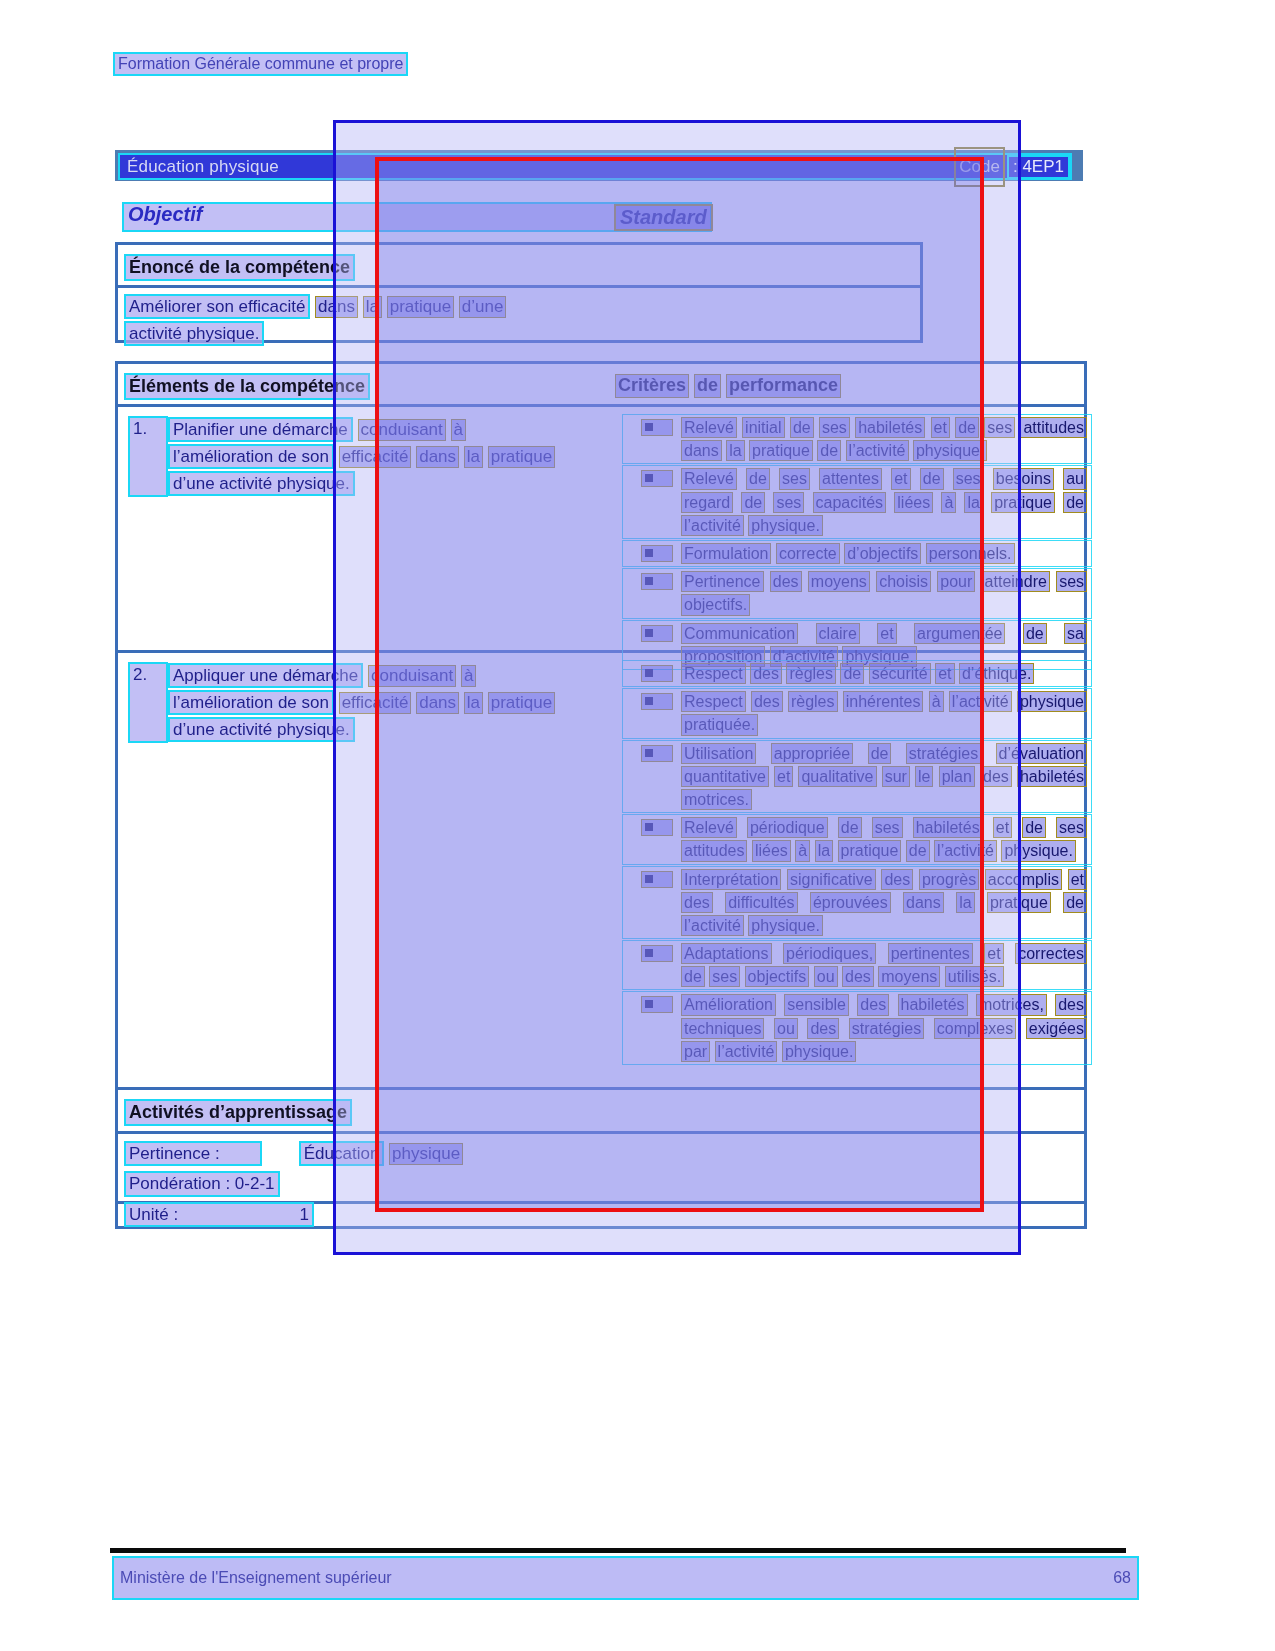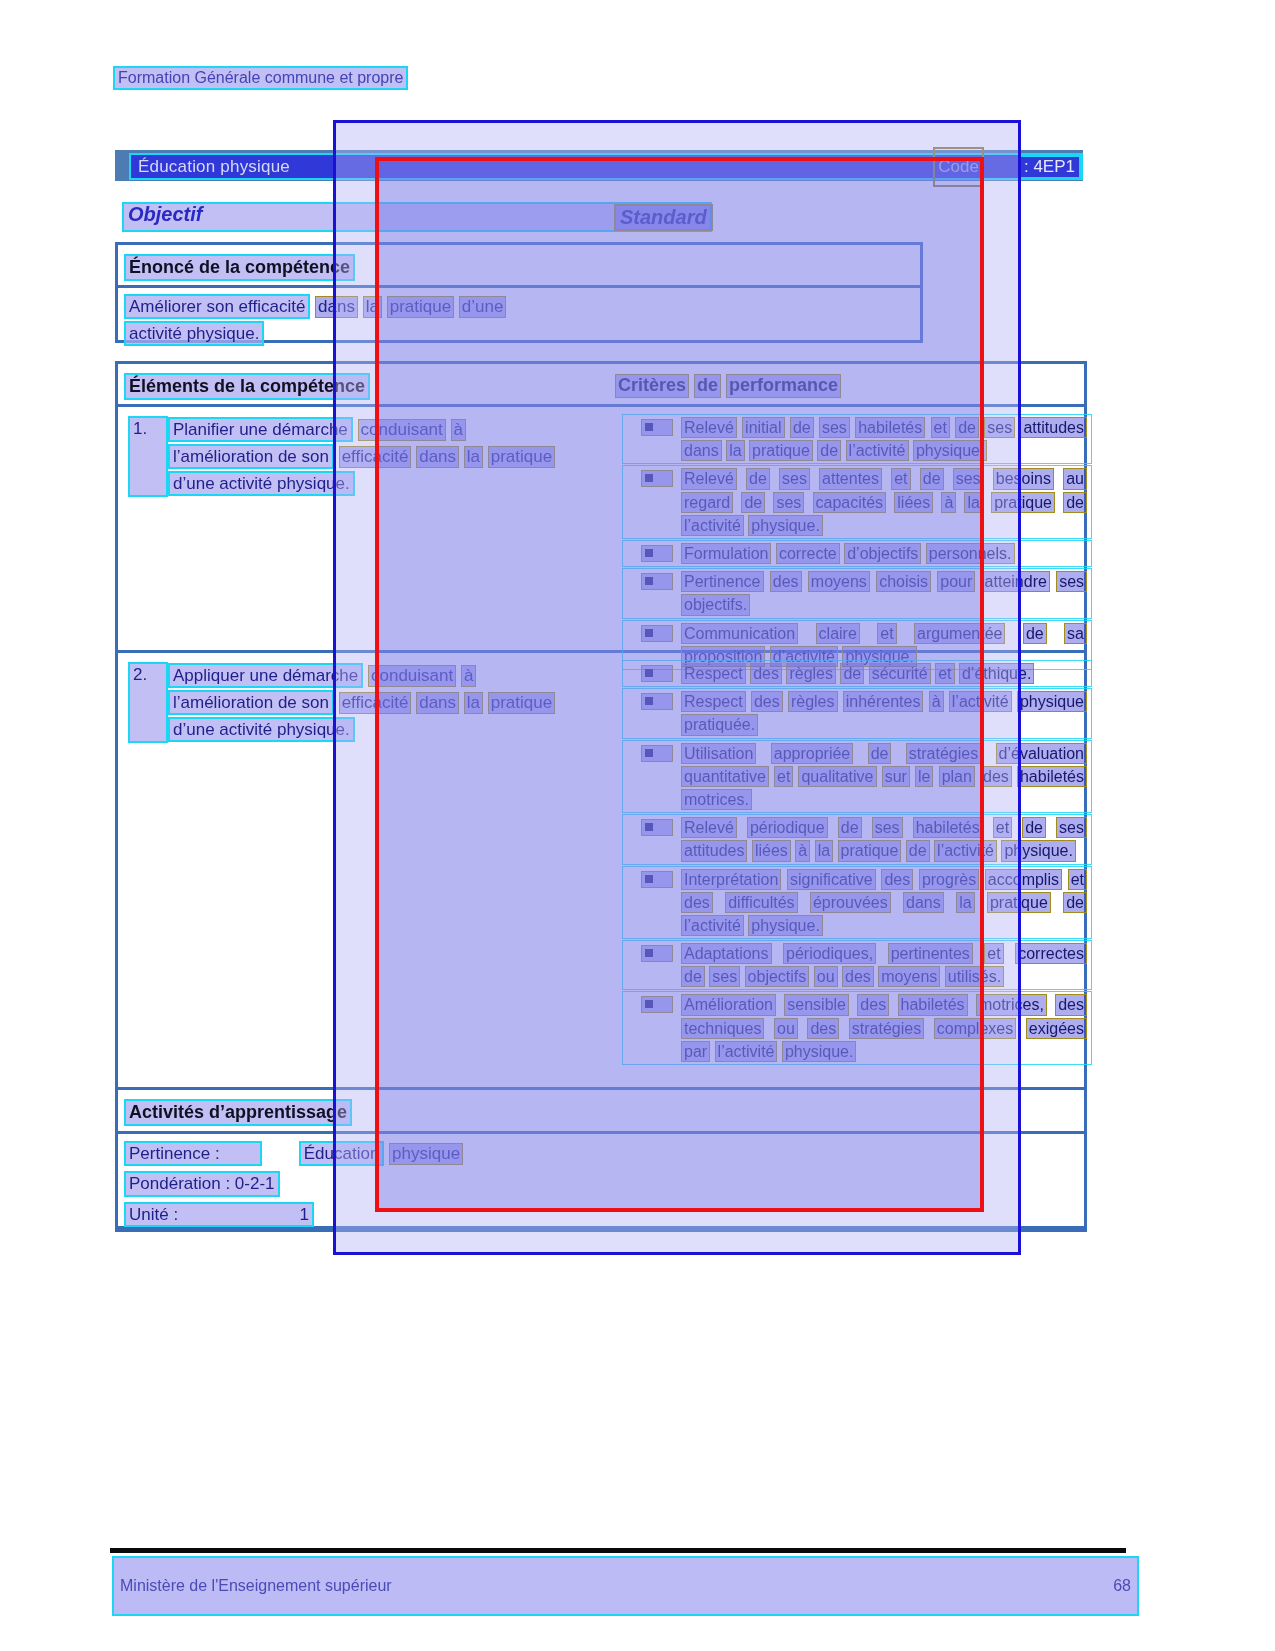--- a/index.html
+++ b/index.html
@@ -16,24 +16,24 @@
   .cy{display:inline-block;border:2px solid var(--cyan);background:rgba(173,170,242,0.75);
       padding:0 3px;line-height:1.25;}
   .w{display:inline-block;border:1px solid var(--olive);background:rgba(62,62,216,0.42);
      padding:0 2px;margin:1px 0;line-height:1.2;}
   .overlay{position:absolute;left:333px;top:120px;width:688px;height:1135px;box-sizing:border-box;
      border:3px solid var(--overlayBorder);background:rgba(178,178,246,0.42);z-index:40;}
   .redbox{position:absolute;left:375px;top:157px;width:609px;height:1055px;box-sizing:border-box;
      border:4px solid var(--redBorder);background:rgba(90,90,226,0.30);z-index:41;}
 
   
-  .hdr-note{position:absolute;left:113px;top:66px;font-size:16px;color:#4343b6;}
+  .hdr-note{position:absolute;left:113px;top:52px;font-size:16px;color:#4343b6;}
   .bar{position:absolute;left:115px;top:150px;width:968px;height:31px;background:var(--barBg);}
-  .bar-hl{position:absolute;left:14px;top:3px;width:943px;height:23px;border:2px solid var(--cyan);
-      background:var(--barHl);display:flex;align-items:center;padding-left:7px;box-sizing:content-box;gap:32px;}
+  .bar-hl{position:absolute;left:3px;top:3px;width:943px;height:23px;border:2px solid var(--cyan);
+      background:var(--barHl);display:flex;align-items:center;padding-left:7px;box-sizing:content-box;}
   .bar-title{color:#d7d9f4;font-size:17px;letter-spacing:.2px;}
   .bar-spacer{flex:1;}
   .code-lab{border:2px solid #8a7d2c;color:#b9bce8;font-size:17px;padding:8px 3px;margin-right:2px;}
   .code-val{border:2px solid var(--cyan);color:#e6e8fb;font-size:17px;padding:0 4px;}
 
   .obj-row{position:absolute;left:122px;top:202px;width:600px;height:30px;}
   .obj-box{position:absolute;left:0;top:0;width:586px;height:26px;border:2px solid var(--cyan);
       background:rgba(173,170,242,0.75);}
   .obj-label{position:absolute;left:6px;top:1px;font-size:20px;font-weight:bold;font-style:italic;color:#2a2ac2;}
   .std-box{position:absolute;left:492px;top:2px;border:2px solid var(--olive);background:rgba(62,62,216,0.42);
@@ -57,31 +57,31 @@
   .item-num{width:30px;flex:none;}
   .item-lines{flex:1;}
   .crit{position:absolute;left:504px;top:7px;width:470px;}
   .crit ul{list-style:none;margin:0;padding:0;}
   .crit li{display:flex;margin-bottom:1px;border:1px solid rgba(27,215,246,0.85);padding:1px 0 1px 2px;}
   .bul{flex:none;width:30px;height:15px;margin:3px 8px 0 16px;border:1px solid var(--olive);
        background:rgba(62,62,216,0.42);position:relative;}
   .bul::before{content:"";position:absolute;left:3px;top:3px;width:8px;height:8px;background:#131370;}
   .crit-text{flex:1;font-size:16px;line-height:23px;text-align:justify;color:#18186e;padding-right:4px;}
 
-  #activites{top:1087px;width:972px;height:145px;}
+  #activites{top:1087px;width:972px;height:117px;}
   #activites .tbl-head{height:44px;}
   .act-body{padding:7px 6px;font-size:17px;}
   .act-line{margin-bottom:5px;}
   .disc-lab{margin-right:32px;min-width:128px;}
   .unit-box{display:inline-flex;justify-content:space-between;width:180px;align-items:center;}
 
   .foot-rule{position:absolute;left:110px;top:1548px;width:1016px;height:5px;background:#0a0a0a;}
   .foot-bar{position:absolute;left:112px;top:1556px;width:1011px;height:24px;border:2px solid var(--cyan);
       background:rgba(173,170,242,0.8);display:flex;justify-content:space-between;align-items:center;
-      padding:16px 6px;font-size:16px;color:#4b4bb5;}
+      padding:8px 6px;font-size:16px;color:#4b4bb5;}
 </style>
 </head>
 <body>
 
 <div class="page">
 
   <div class="hdr-note"><span class="cy">Formation Générale commune et propre</span></div>
 
   <div class="bar">
     <div class="bar-hl">

